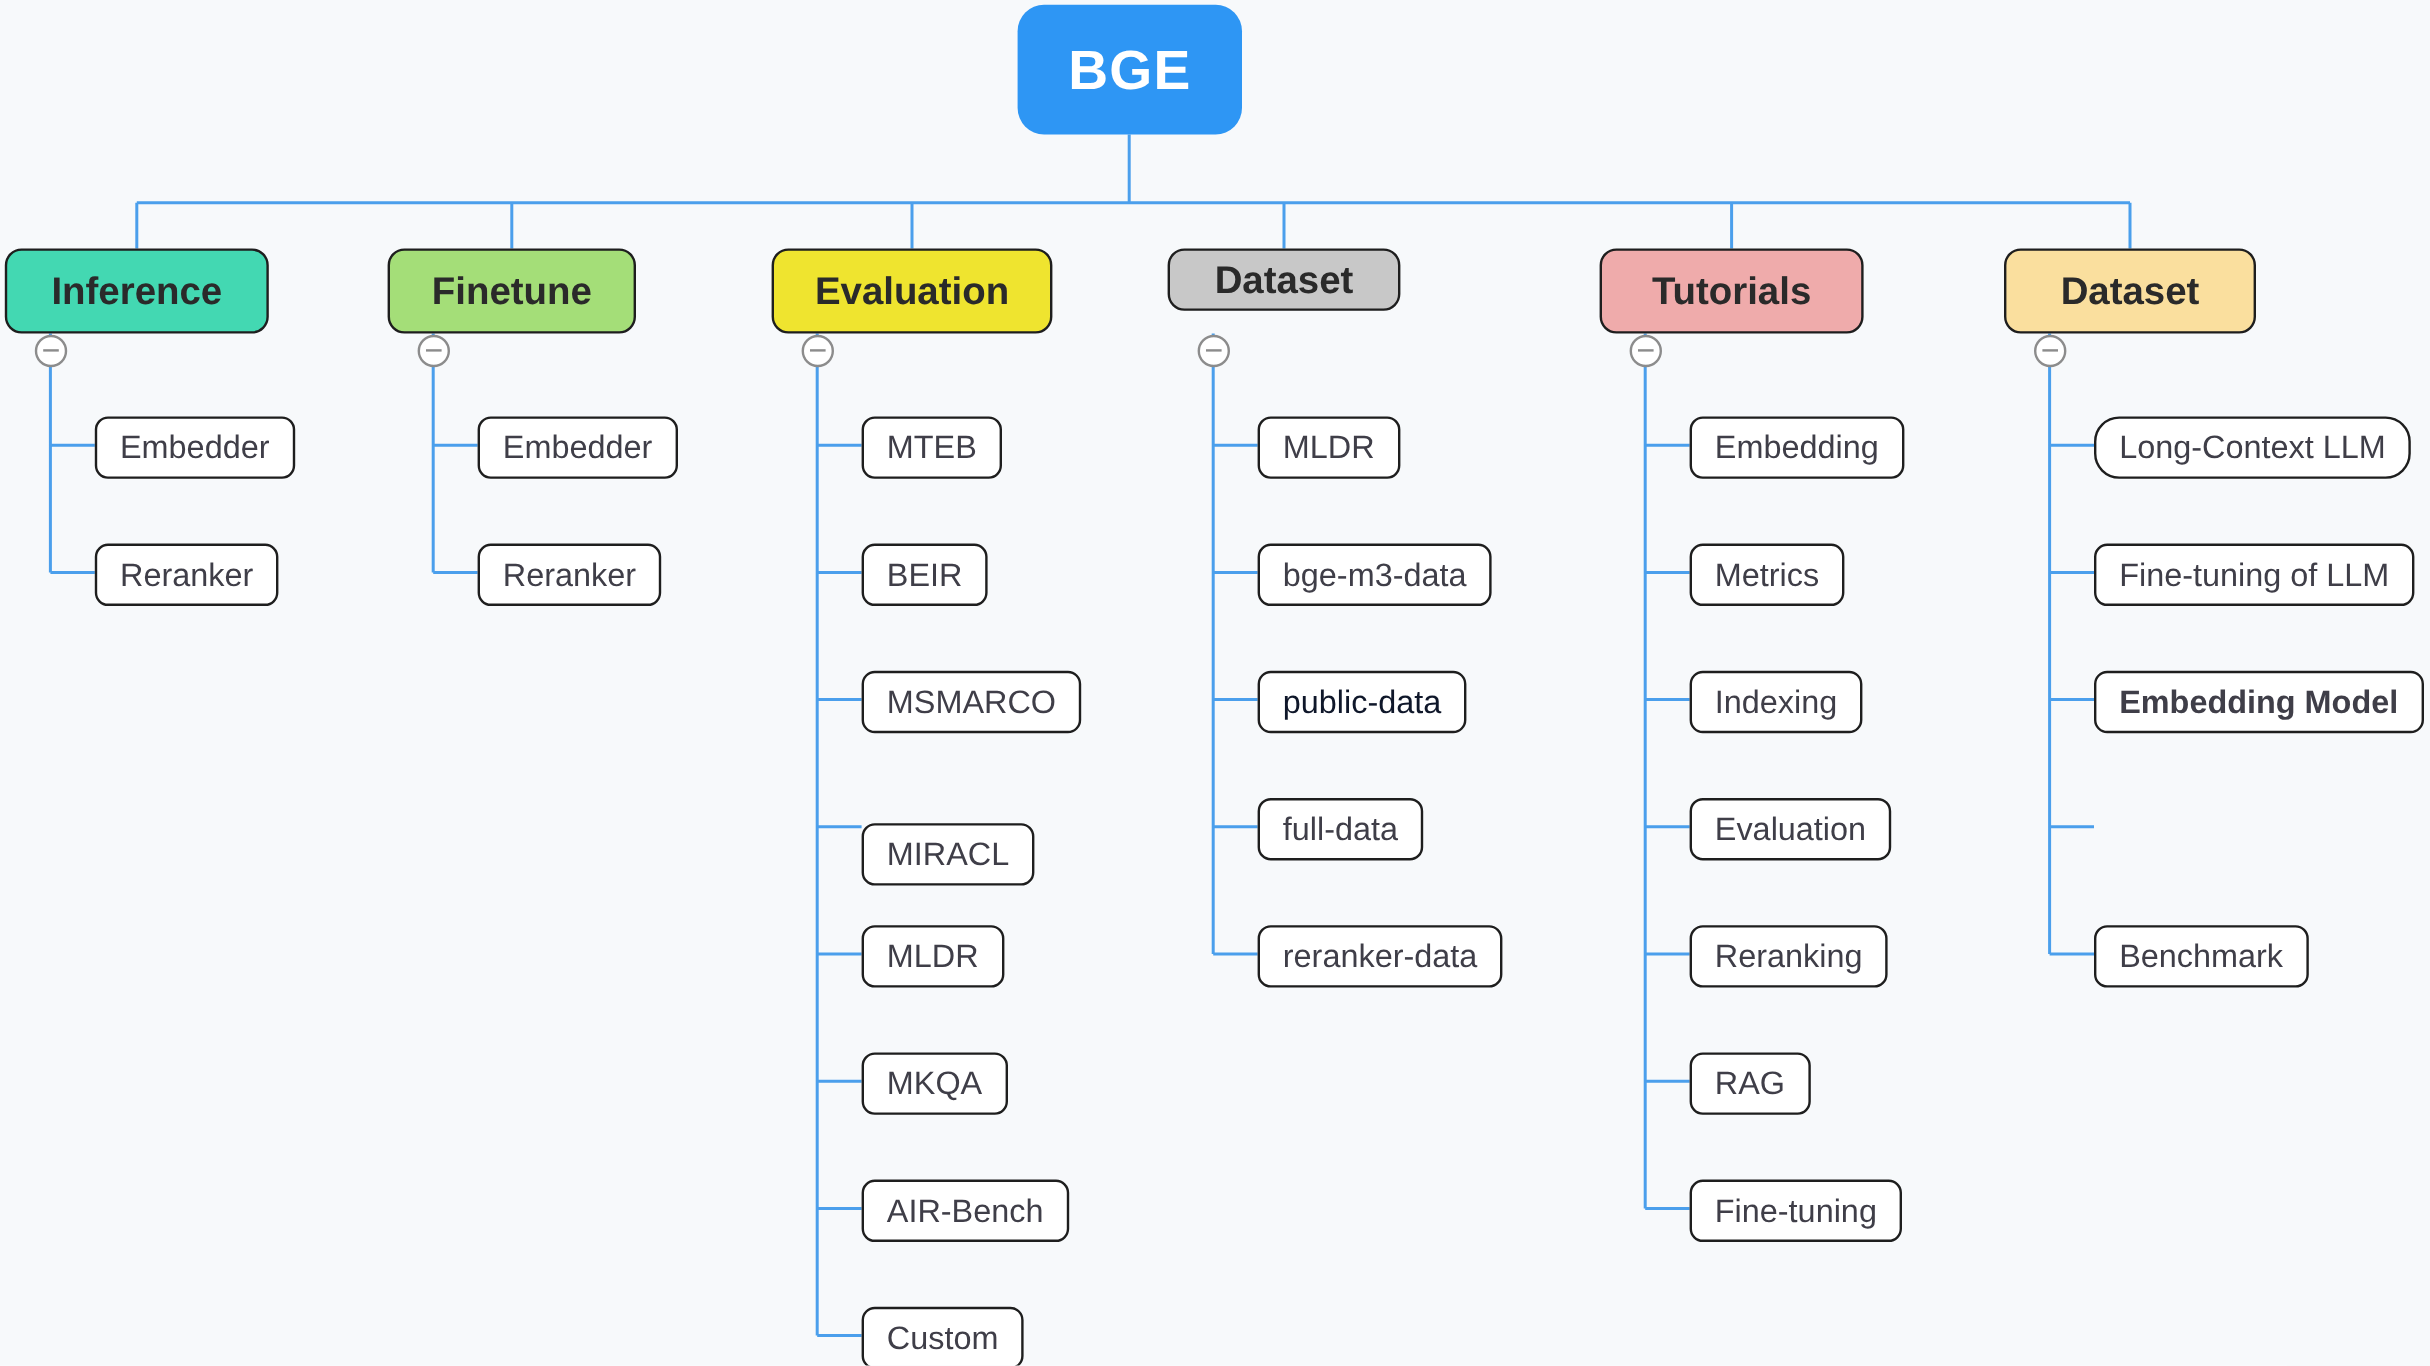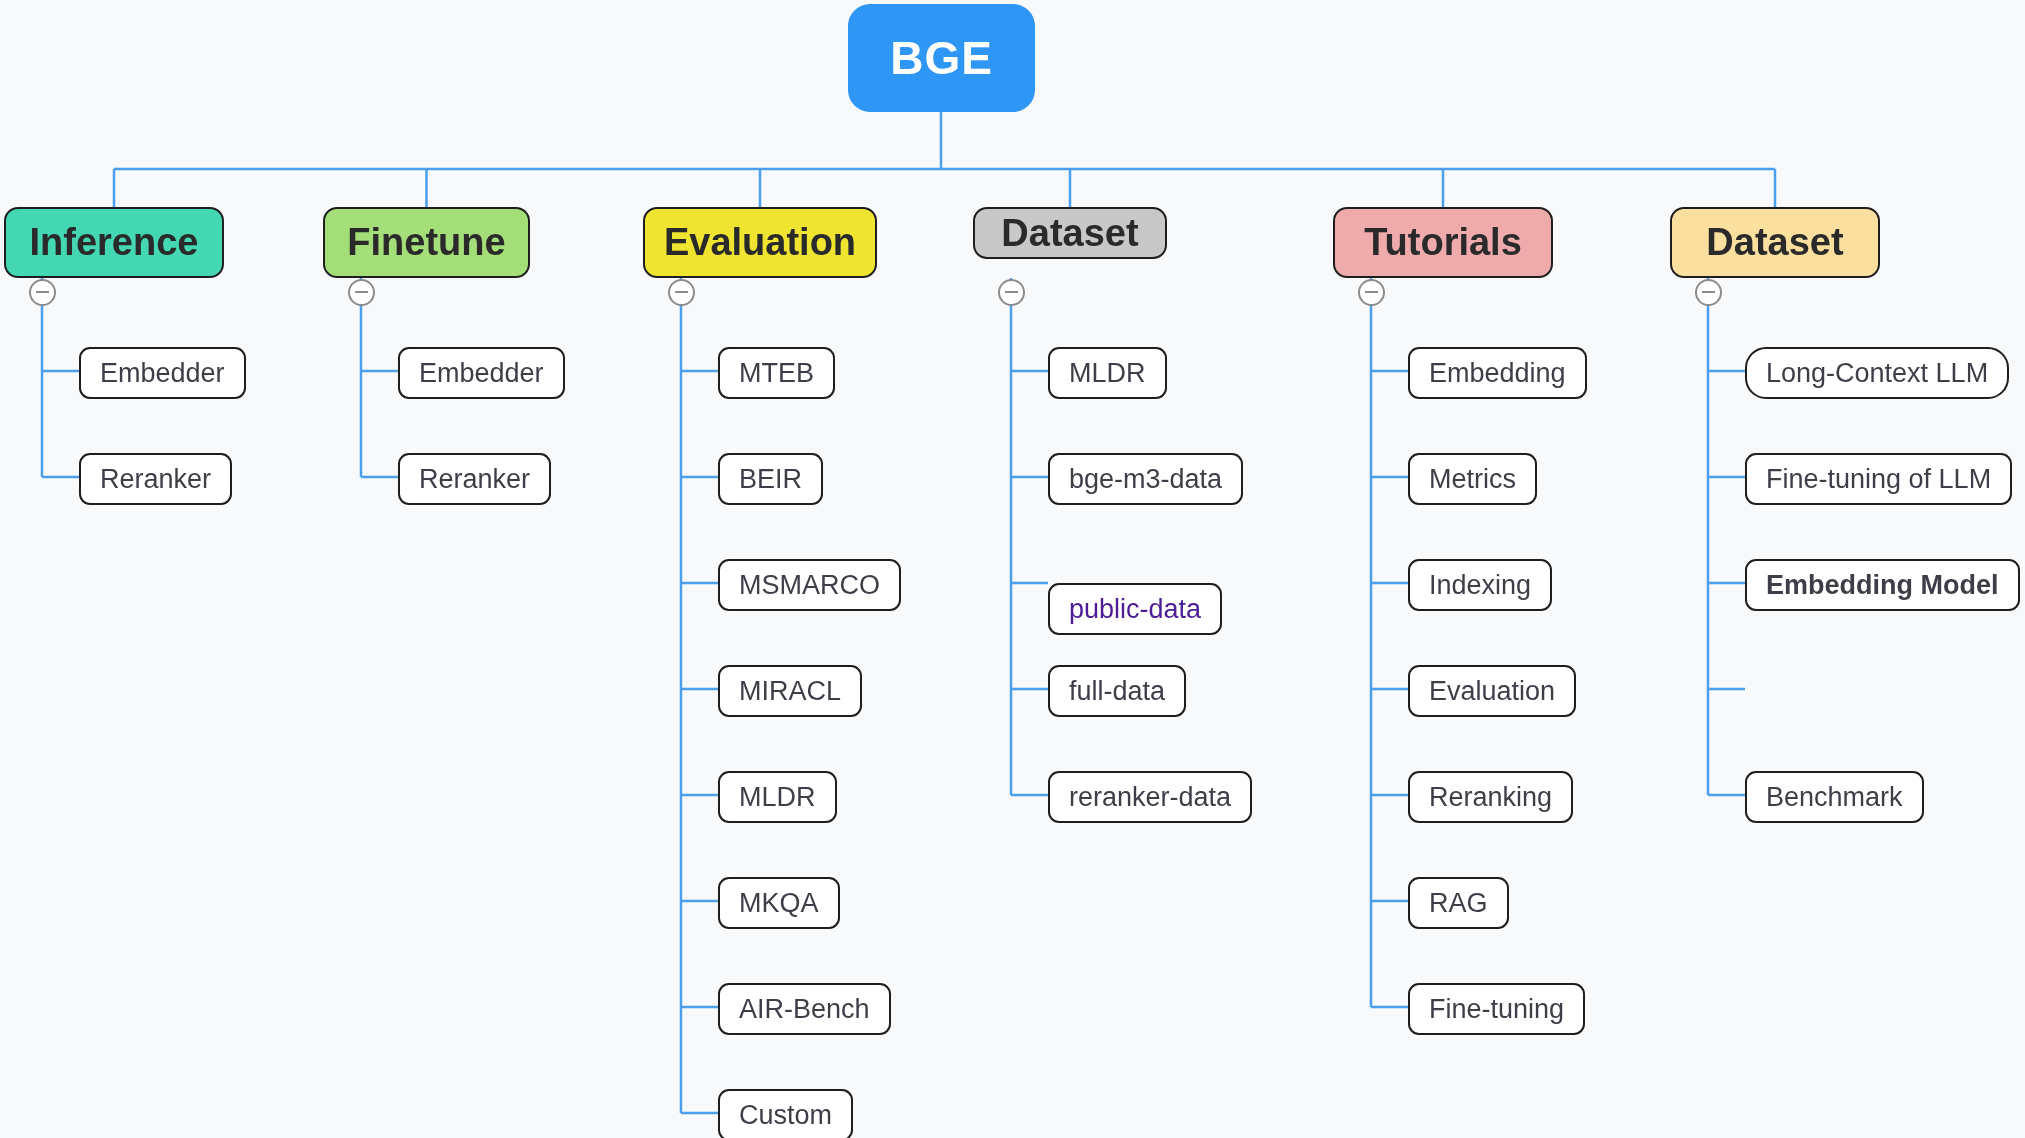--- a/index.html
+++ b/index.html
@@ -1,21 +1,21 @@
 <!DOCTYPE html>
 <html><head>
 <meta charset="utf-8">
 <style>
   html,body{margin:0;padding:0;}
   body{font-family:"Liberation Sans","DejaVu Sans",sans-serif;}
   #canvas{position:relative;width:2025px;height:1138px;overflow:hidden;}
   #wires{position:absolute;left:0;top:0;z-index:1;}
   .node{position:absolute;box-sizing:border-box;display:flex;align-items:center;justify-content:center;z-index:2;}
   .root{font-weight:bold;font-size:46px;letter-spacing:1px;border-radius:22px;}
-  .branch{font-weight:bold;font-size:38px;border:2.5px solid #1E1E1E;border-radius:14px;}
+  .branch{font-weight:bold;font-size:32px;border:2.5px solid #1E1E1E;border-radius:14px;}
   .child{font-size:27px;height:48px;padding:0 19px;border:2.5px solid #1E1E1E;border-radius:11px;
          background:#FFFFFF;white-space:nowrap;z-index:2;position:absolute;display:flex;align-items:center;}
   .collapse{position:absolute;box-sizing:border-box;width:27px;height:27px;border-radius:50%;
             background:#FFFFFF;border:2.5px solid #8C8C8C;z-index:3;display:flex;align-items:center;justify-content:center;cursor:pointer;}
   .collapse::after{content:"";display:block;width:13px;height:2.5px;background:#8C8C8C;}
 </style>
 </head>
 <body>
 
 <div id="canvas" style="background: rgb(247, 249, 251);">
@@ -29,30 +29,30 @@
     <div class="child" style="left: 79px; top: 453px; color: rgb(63, 62, 72);">Reranker</div>
     <div class="node branch" style="left: 323px; top: 207px; width: 207px; height: 71px; background: rgb(164, 222, 120); color: rgb(42, 42, 42);">Finetune</div>
     <div class="collapse" style="left: 347.5px; top: 278.5px;"></div>
     <div class="child" style="left: 398px; top: 347px; color: rgb(63, 62, 72);">Embedder</div>
     <div class="child" style="left: 398px; top: 453px; color: rgb(63, 62, 72);">Reranker</div>
     <div class="node branch" style="left: 643px; top: 207px; width: 234px; height: 71px; background: rgb(239, 228, 47); color: rgb(42, 42, 42);">Evaluation</div>
     <div class="collapse" style="left: 667.5px; top: 278.5px;"></div>
     <div class="child" style="left: 718px; top: 347px; color: rgb(63, 62, 72);">MTEB</div>
     <div class="child" style="left: 718px; top: 453px; color: rgb(63, 62, 72);">BEIR</div>
     <div class="child" style="left: 718px; top: 559px; color: rgb(63, 62, 72);">MSMARCO</div>
-    <div class="child" style="left: 718px; top: 665px; color: rgb(63, 62, 72);">MIRACL</div>
+    <div class="child" style="left: 718px; top: 686px; color: rgb(63, 62, 72);">MIRACL</div>
     <div class="child" style="left: 718px; top: 771px; color: rgb(63, 62, 72);">MLDR</div>
     <div class="child" style="left: 718px; top: 877px; color: rgb(63, 62, 72);">MKQA</div>
     <div class="child" style="left: 718px; top: 983px; color: rgb(63, 62, 72);">AIR-Bench</div>
     <div class="child" style="left: 718px; top: 1089px; color: rgb(63, 62, 72);">Custom</div>
     <div class="node branch" style="left: 973px; top: 207px; width: 194px; height: 52px; background: rgb(200, 200, 200); color: rgb(42, 42, 42);">Dataset</div>
     <div class="collapse" style="left: 997.5px; top: 278.5px;"></div>
     <div class="child" style="left: 1048px; top: 347px; color: rgb(63, 62, 72);">MLDR</div>
     <div class="child" style="left: 1048px; top: 453px; color: rgb(63, 62, 72);">bge-m3-data</div>
-    <div class="child" style="left: 1048px; top: 559px; color: #4c1d95; margin-top: 24px;">public-data</div>
+    <div class="child" style="left: 1048px; top: 559px; color: #0f172a;">public-data</div>
     <div class="child" style="left: 1048px; top: 665px; color: rgb(63, 62, 72);">full-data</div>
     <div class="child" style="left: 1048px; top: 771px; color: rgb(63, 62, 72);">reranker-data</div>
     <div class="node branch" style="left: 1333px; top: 207px; width: 220px; height: 71px; background: rgb(239, 171, 171); color: rgb(42, 42, 42);">Tutorials</div>
     <div class="collapse" style="left: 1357.5px; top: 278.5px;"></div>
     <div class="child" style="left: 1408px; top: 347px; color: rgb(63, 62, 72);">Embedding</div>
     <div class="child" style="left: 1408px; top: 453px; color: rgb(63, 62, 72);">Metrics</div>
     <div class="child" style="left: 1408px; top: 559px; color: rgb(63, 62, 72);">Indexing</div>
     <div class="child" style="left: 1408px; top: 665px; color: rgb(63, 62, 72);">Evaluation</div>
     <div class="child" style="left: 1408px; top: 771px; color: rgb(63, 62, 72);">Reranking</div>
     <div class="child" style="left: 1408px; top: 877px; color: rgb(63, 62, 72);">RAG</div>

